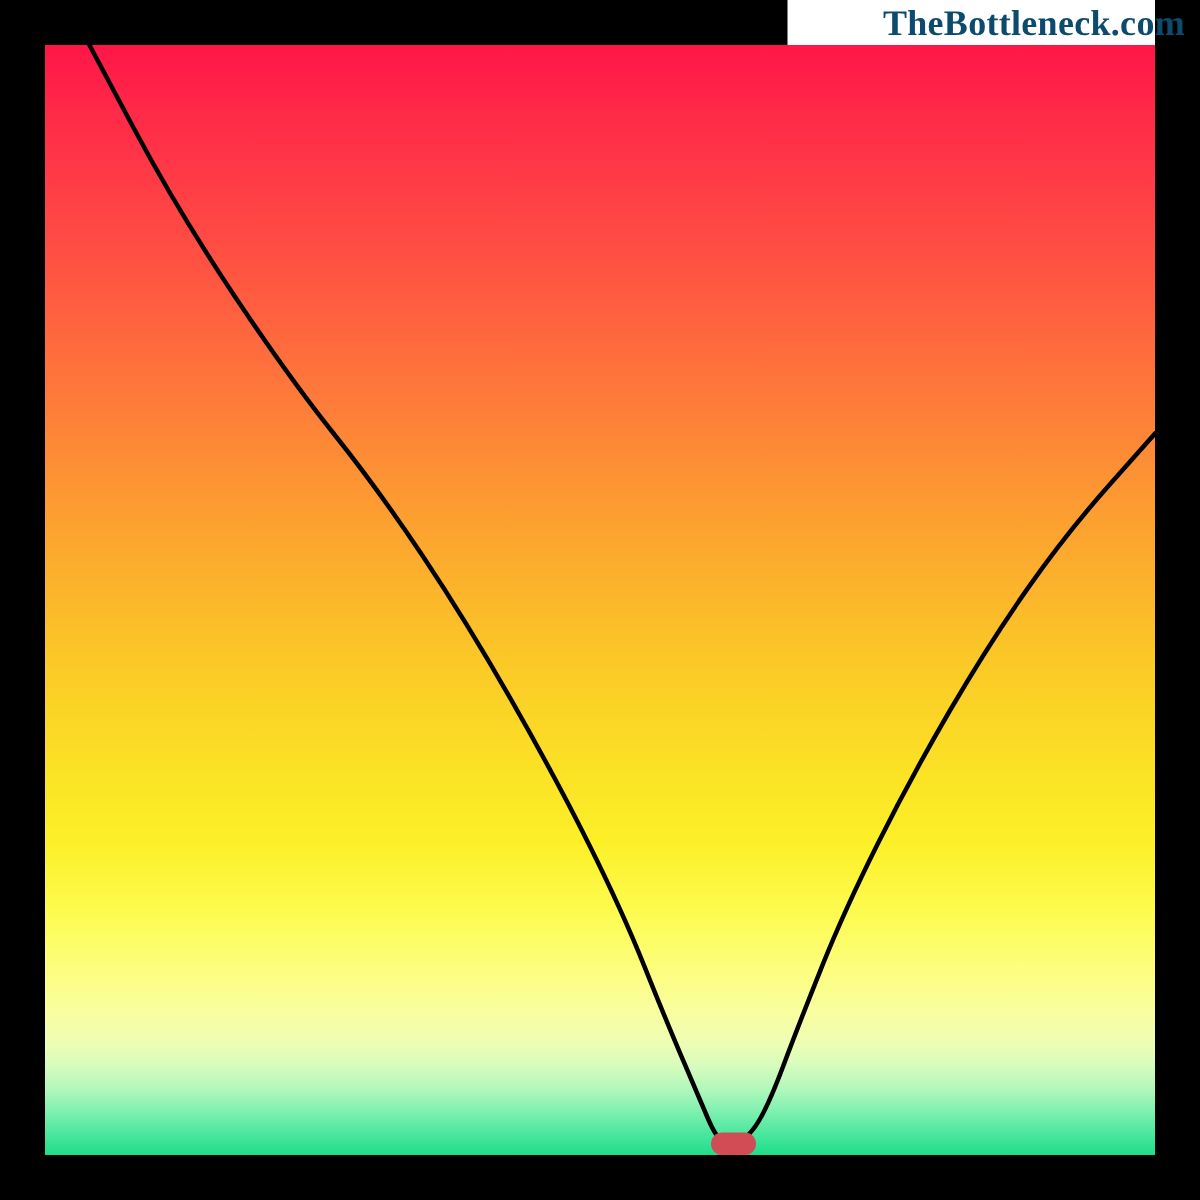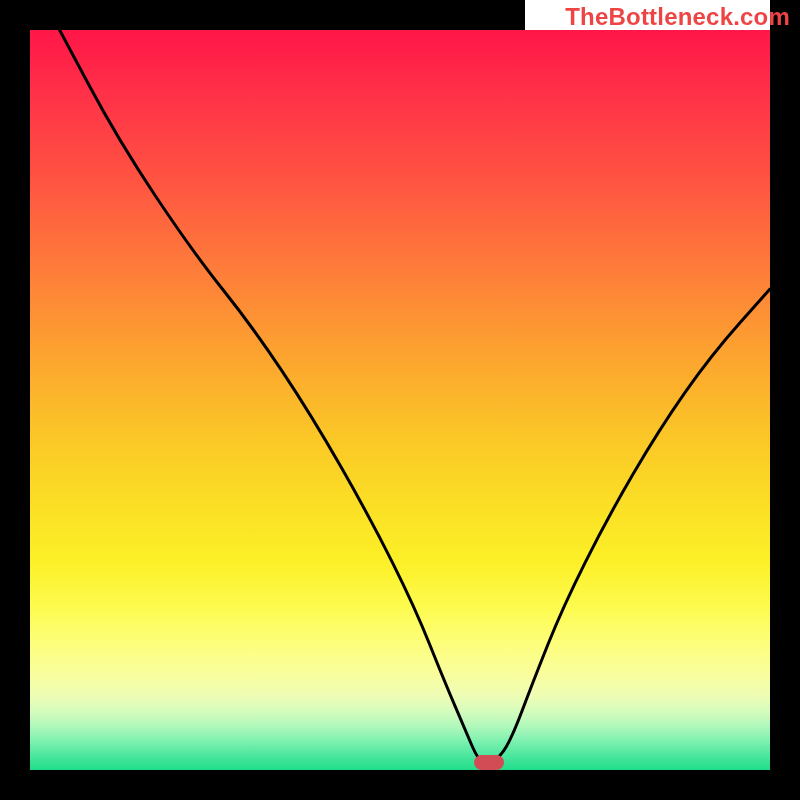--- a/index.html
+++ b/index.html
@@ -58,23 +58,23 @@
   }
   .marker {
     position: absolute;
     width: 30px;
     height: 15px;
     border-radius: 10px;
     background: #d24c56;
   }
   .watermark {
     position: absolute;
-    font-family: Liberation Sans, sans-serif;
+    font-family: Liberation Serif, serif;
     font-weight: 600;
-    color: #ef4444;
+    color: #0c4a6e;
     letter-spacing: 0.2px;
   }
 </style>
 </head>
 <body>
 
 <div class="frame">
 
   <div class="black-border" style="left:0; top:0; width:30px; height:800px;"></div>
   <div class="black-border" style="right:0; top:0; width:30px; height:800px;"></div>

